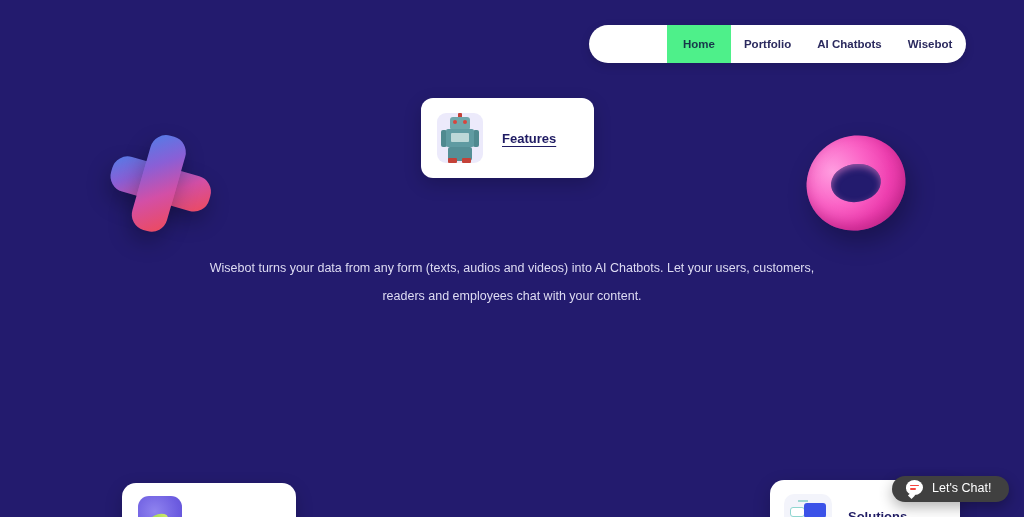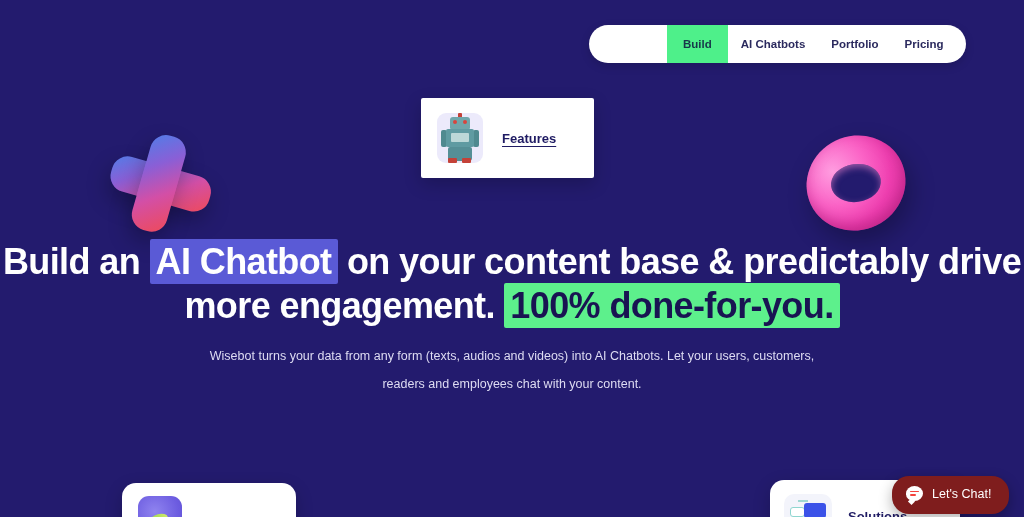--- a/index.html
+++ b/index.html
@@ -61,21 +61,21 @@
     height:100%;
     cursor:pointer;
   }
   .nav-item.active { background:#4ef08a; color:#17374a; padding:0 16px; }
 
   
   #features-card {
     position:absolute; left:421px; top:98px;
     width:173px; height:80px;
     background:#ffffff;
-    border-radius:2px;
+    border-radius:12px;
     display:flex; align-items:center;
     padding-left:16px;
     box-shadow:0 6px 18px rgba(0,0,0,.2);
   }
   #features-thumb {
     width:46px; height:50px;
     border-radius:9px;
     background:#eceafb;
     position:relative;
     overflow:hidden;
@@ -192,22 +192,22 @@
   .br-b1 { position:absolute; left:20px; top:9px; width:22px; height:15px; background:#3b52e8; border-radius:3px; }
   .br-b2 { position:absolute; left:6px; top:13px; width:15px; height:10px; border:1.4px solid #8fd6d0; border-radius:3px; background:#fff; }
   .br-line{ position:absolute; left:14px; top:6px; width:10px; height:1.5px; background:#9fd8d3; }
   #br-label {
     margin-left:16px; font-size:13px; font-weight:bold; color:#1f1b63;
   }
 
   
   #chat-button {
     position:absolute; left:892px; top:476px;
-    height:38px; padding:0 18px 3px 14px;
-    background:#7f1d1d;
+    height:26px; padding:0 18px 3px 14px;
+    background:#404040;
     border-radius:17px;
     display:flex; align-items:center; gap:9px;
     box-shadow:0 5px 14px rgba(0,0,0,.3);
     cursor:pointer;
   }
   #chat-bubble {
     width:17px; height:15px; background:#ffffff; border-radius:50% 50% 50% 45%;
     position:relative; flex:none;
   }
   #chat-bubble:after {
@@ -220,24 +220,24 @@
   #chat-label { font-size:12.5px; color:#ffffff; font-weight:normal; white-space:nowrap; }
 </style>
 </head>
 <body>
 
 <div id="page">
 
 
   <nav id="navbar">
     <div id="nav-spacer"></div>
-    <div class="nav-item active">Build</div>
+    <div class="nav-item active">Home</div>
+    <div class="nav-item">Portfolio</div>
     <div class="nav-item">AI Chatbots</div>
-    <div class="nav-item">Portfolio</div>
-    <div class="nav-item">Pricing</div>
+    <div class="nav-item">Wisebot</div>
   </nav>
 
   <div id="shape-cross">
     <div class="cross-bar h"></div>
     <div class="cross-bar v"></div>
   </div>
 
   <div id="shape-torus">
     <div id="torus-ring">
       <div id="torus-hole"></div>
@@ -255,21 +255,20 @@
       <div class="rb-torso"></div>
       <div class="rb-panel"></div>
       <div class="rb-legs"></div>
       <div class="rb-foot l"></div>
       <div class="rb-foot r"></div>
     </div>
     <div id="features-label">Features</div>
   </div>
 
   <div id="hero">
-    <h1 id="headline"><span>Build an </span><span class="hl-purple">AI Chatbot</span><span> on your content base &amp; predictably drive more engagement. </span><span class="hl-green">100% done-for-you.</span></h1>
     <p id="subtitle">Wisebot turns your data from any form (texts, audios and videos) into AI Chatbots. Let your users, customers, readers and employees chat with your content.</p>
   </div>
 
   <div id="card-bottom-left">
     <div id="bl-thumb">
       <div class="leaf"></div>
     </div>
   </div>
 
   <div id="card-bottom-right">

